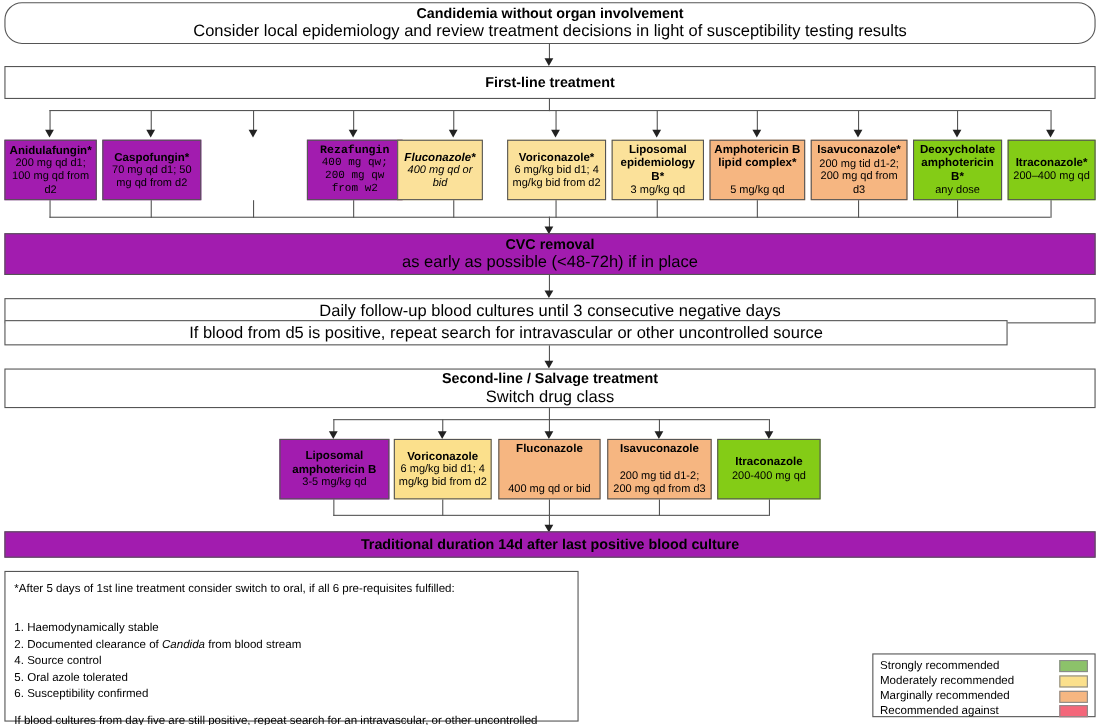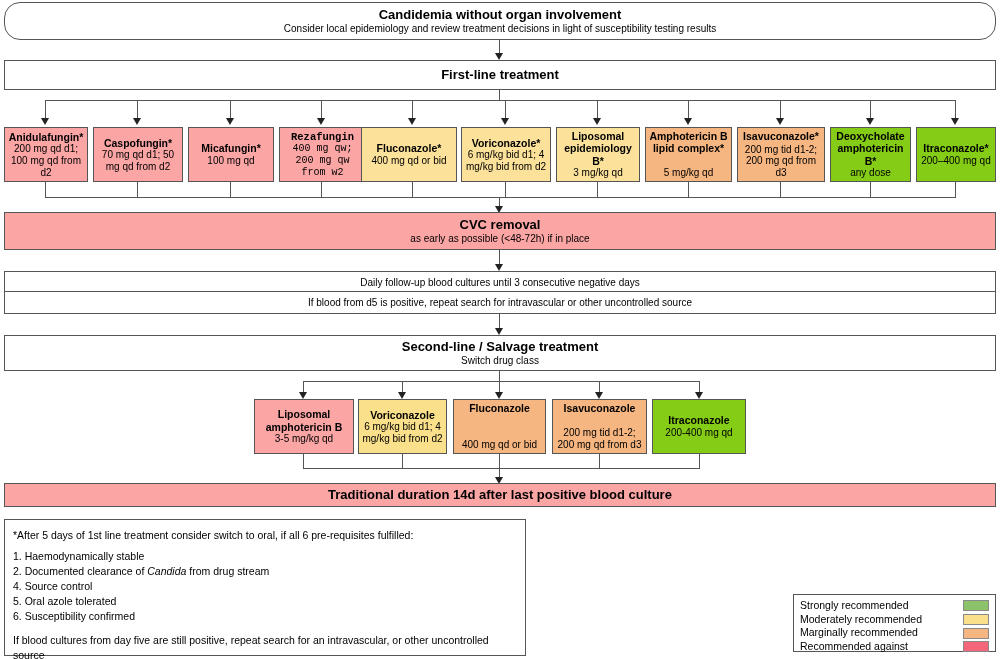--- a/index.html
+++ b/index.html
@@ -26,25 +26,25 @@
     justify-content: center;
     text-align: center;
     line-height: 1.18;
   }
   .node .t1 { font-weight: bold; }
   .node .t2 { font-weight: normal; }
 
   
   .banner { border: 1.5px solid #555555; }
   .banner .t1 { font-size: 13px; font-weight: bold; }
-  .banner .t2 { font-size: 10px; }
+  .banner .t2 { font-size: 15px; }
 
   .rounded { border-radius: 16px; }
 
-  .green  { background: #fca5a5; }
+  .green  { background: #a21caf; }
   .yellow { background: #fbe08c; }
   .yellow2{ background: #fbe19a; }
   .orange { background: #f6b681; justify-content: space-between; }
   .red    { background: #84cc16; }
   .white  { background: #ffffff; }
 
   .drug {
     font-size: 10px;
     padding: 2px 3px;
   }
@@ -67,21 +67,21 @@
   }
 
   .notebox {
     position: absolute;
     border: 1.2px solid #555555;
     background: #ffffff;
     padding: 8px 8px 6px 8px;
     font-size: 10.5px;
     line-height: 1.42;
   }
-  .notebox .head { margin-bottom: 6px; }
+  .notebox .head { margin-bottom: 21px; }
   .notebox .item { white-space: nowrap; }
   .notebox .tail { margin-top: 10px; }
   .notebox em { font-style: italic; }
 
   .legend {
     position: absolute;
     border: 1.2px solid #555555;
     background: #ffffff;
     padding: 4px 6px;
     font-size: 10.5px;
@@ -125,29 +125,25 @@
   <div class="line hline" style="left:45px; top:100px; width:910px;"></div>
 
   <div class="node drug green" style="left:4px; top:127px; width:84px; height:55px;">
     <div class="t1">Anidulafungin*</div>
     <div class="t2">200 mg qd d1; 100 mg qd from d2</div>
   </div>
   <div class="node drug green" style="left:93px; top:127px; width:90px; height:55px;">
     <div class="t1">Caspofungin*</div>
     <div class="t2">70 mg qd d1; 50 mg qd from d2</div>
   </div>
-  <div class="node drug green" style="left:188px; top:127px; width:86px; height:55px;">
-    <div class="t1">Micafungin*</div>
-    <div class="t2">100 mg qd</div>
-  </div>
   <div class="node drug green" style="left:279px; top:127px; width:87px; height:55px;font-family:Liberation Mono, monospace;">
     <div class="t1">Rezafungin</div>
     <div class="t2">400 mg qw; 200 mg qw from w2</div>
   </div>
-  <div class="node drug yellow2" style="left:361px; top:127px; width:96px; height:55px;">
+  <div class="node drug yellow2" style="left:361px; top:127px; width:78px; height:55px;font-style:italic;">
     <div class="t1">Fluconazole*</div>
     <div class="t2">400 mg qd or bid</div>
   </div>
   <div class="node drug yellow2" style="left:461px; top:127px; width:90px; height:55px;">
     <div class="t1">Voriconazole*</div>
     <div class="t2">6 mg/kg bid d1; 4 mg/kg bid from d2</div>
   </div>
   <div class="node drug yellow2" style="left:556px; top:127px; width:84px; height:55px;">
     <div class="t1">Liposomal epidemiology B*</div>
     <div class="t2">3 mg/kg qd</div>
@@ -211,21 +207,21 @@
     <div class="t1">CVC removal</div>
     <div class="t2">as early as possible (&lt;48-72h) if in place</div>
   </div>
 
   <div class="line vline" style="left:499px; top:250px; height:17px;"></div>
   <div class="arrowhead" style="left:495px; top:264px;"></div>
 
   <div class="node banner white" style="left:4px; top:271px; width:992px; height:23px;">
     <div class="t2">Daily follow-up blood cultures until 3 consecutive negative days</div>
   </div>
-  <div class="node banner white" style="left:4px; top:291px; width:992px; height:23px;">
+  <div class="node banner white" style="left:4px; top:291px; width:912px; height:23px;">
     <div class="t2">If blood from d5 is positive, repeat search for intravascular or other uncontrolled source</div>
   </div>
 
   <div class="line vline" style="left:499px; top:314px; height:17px;"></div>
   <div class="arrowhead" style="left:495px; top:328px;"></div>
 
   <div class="node banner white" style="left:4px; top:335px; width:992px; height:36px;">
     <div class="t1">Second-line / Salvage treatment</div>
     <div class="t2">Switch drug class</div>
   </div>
@@ -274,21 +270,21 @@
   <div class="line vline" style="left:499px; top:468px; height:12px;"></div>
   <div class="arrowhead" style="left:495px; top:477px;"></div>
 
   <div class="node banner green" style="left:4px; top:483px; width:992px; height:24px;">
     <div class="t1">Traditional duration 14d after last positive blood culture</div>
   </div>
 
   <div class="notebox" style="left:4px; top:519px; width:522px; height:137px;">
     <div class="head">*After 5 days of 1st line treatment consider switch to oral, if all 6 pre-requisites fulfilled:</div>
     <div class="item">1. Haemodynamically stable</div>
-    <div class="item"><span>2. Documented clearance of </span><em>Candida</em><span> from drug stream</span></div>
+    <div class="item"><span>2. Documented clearance of </span><em>Candida</em><span> from blood stream</span></div>
     <div class="item">4. Source control</div>
     <div class="item">5. Oral azole tolerated</div>
     <div class="item">6. Susceptibility confirmed</div>
     <div class="tail">If blood cultures from day five are still positive, repeat search for an intravascular, or other uncontrolled source</div>
   </div>
 
   <div class="legend" style="left:793px; top:594px; width:203px; height:58px;">
     <div class="legend-row">
       <span class="legend-label">Strongly recommended</span>
       <span class="swatch sw-green"></span>

